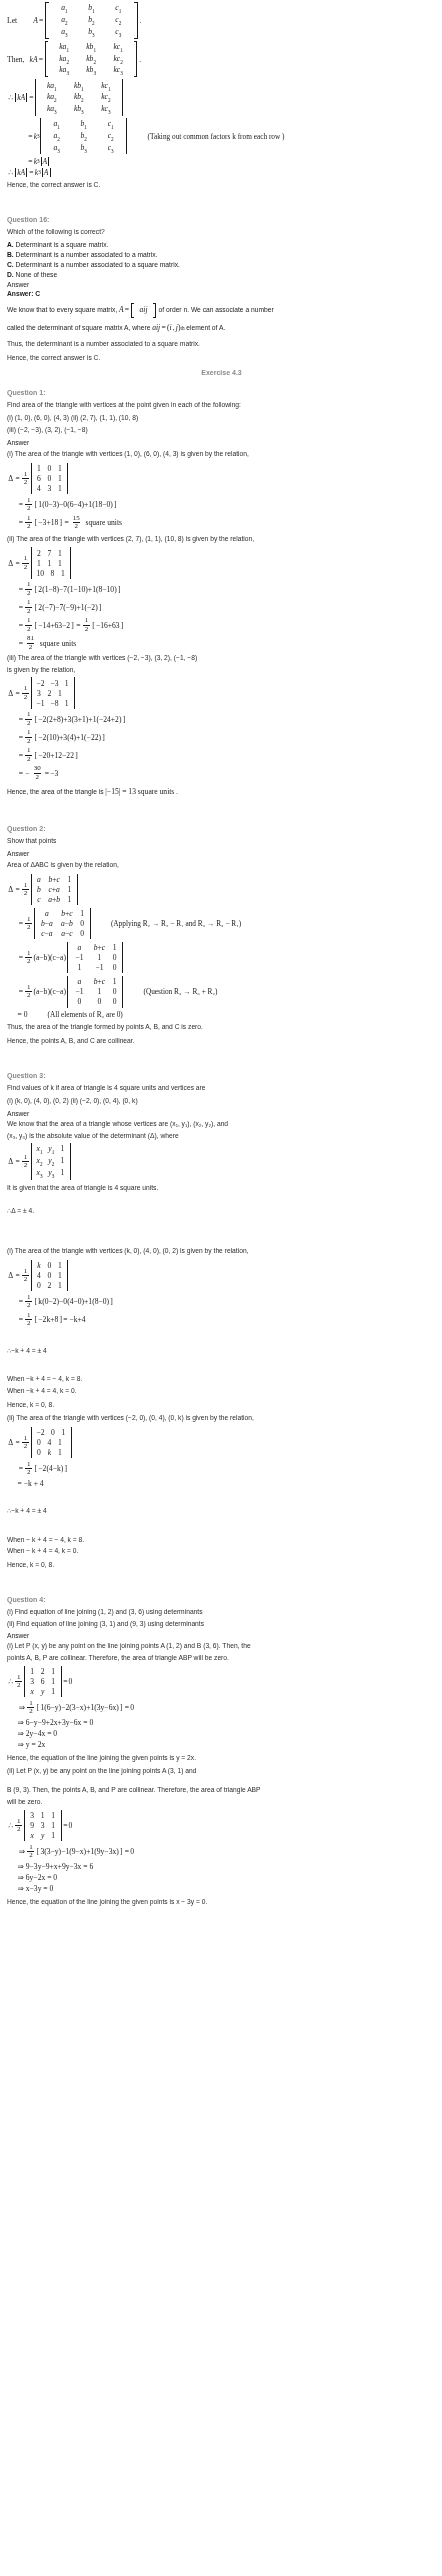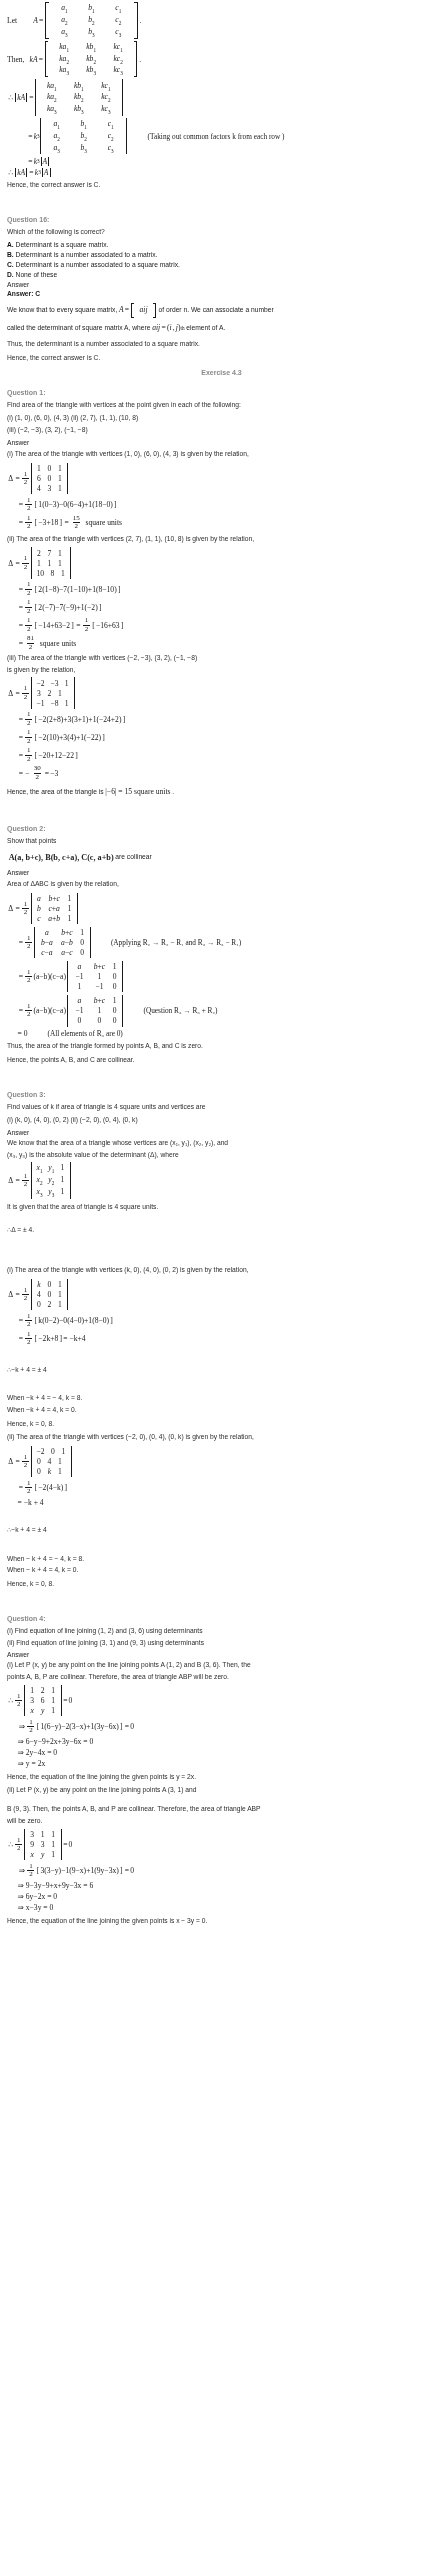--- a/index.html
+++ b/index.html
@@ -545,34 +545,30 @@
       <span class="frac">
           <span class="num">30</span>
           <span class="den">2</span>
         </span>
       <span class="mo">=</span>
         <span>−3</span>
     </div>
 
     <div class="inline-wrap">
       <span>Hence, the area of the triangle is</span>
-      <span class="inline-math">|−6| = 15 square units</span>
+      <span class="inline-math">|−15| = 13 square units</span>
       <span>.</span>
     </div>
   </div>
 
   <div class="spacer-md"></div>
 
   <div>
     <div class="qhead">Question 2:</div>
     <div class="prose">Show that points</div>
-    <div class="inline-wrap">
-      <span class="inline-math" style="font-weight:bold; font-size:8.2px;">A(a, b+c), B(b, c+a), C(c, a+b)</span>
-      <span>are collinear</span>
-    </div>
     <div class="answer-word">Answer</div>
     <div class="prose">Area of ΔABC is given by the relation,</div>
 
     <div class="math">
       <span class="mo">Δ</span>
         <span class="mo">=</span>
       <span class="frac">
           <span class="num">1</span>
           <span class="den">2</span>
         </span>

